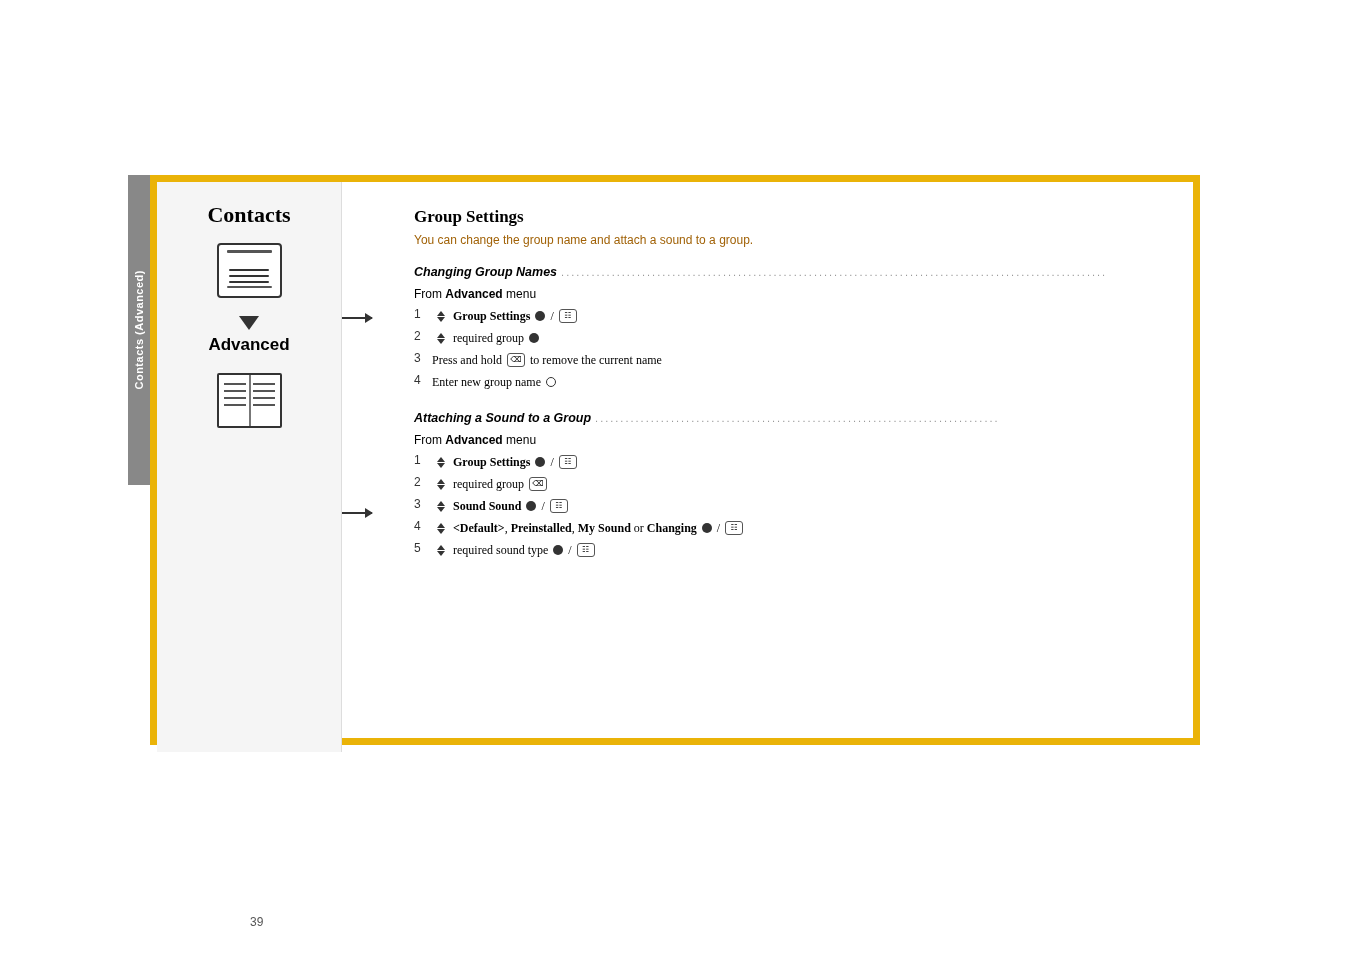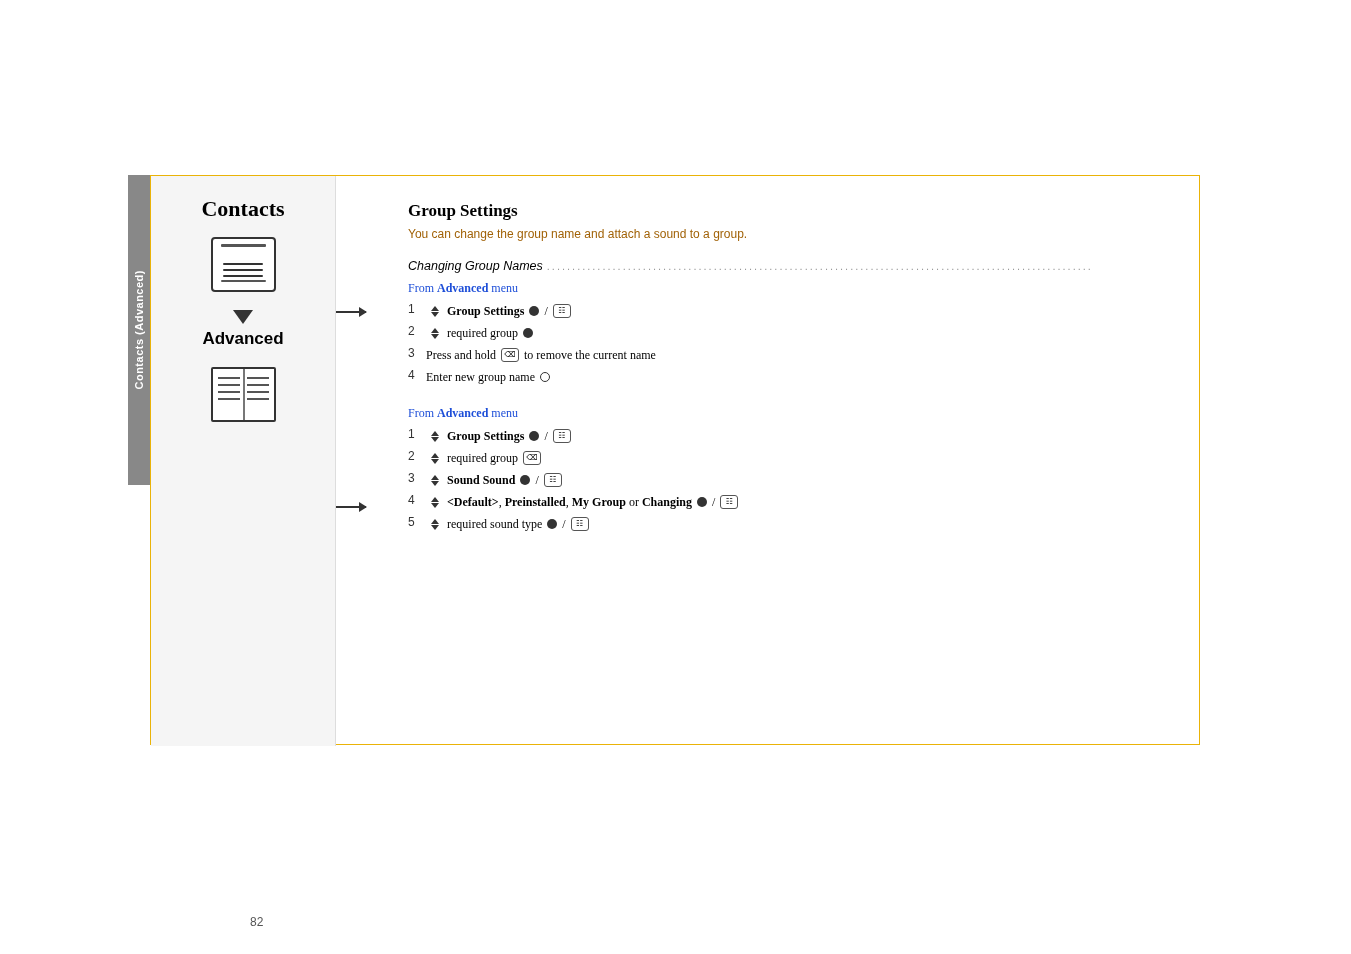--- a/index.html
+++ b/index.html
@@ -44,21 +44,21 @@
     }
 
     
     .content-area {
       position: absolute;
       left: 150px;
       top: 175px;
       width: 1050px;
       height: 570px;
       background: #fff;
-      border: 1px solid #eab308;
+      border: 7px solid #eab308;
     }
 
     
     .left-panel {
       position: absolute;
       left: 0;
       top: 0;
       width: 185px;
       height: 570px;
       background: #f5f5f5;
@@ -222,22 +222,21 @@
       margin-bottom: 18px;
     }
 
     .subsection {
       margin-bottom: 20px;
     }
 
     .from-line {
       font-size: 12px;
       margin-bottom: 6px;
-      color: #1d4ed8;
-      font-family: Liberation Serif, serif;
+      color: #000000;
     }
 
     .step-list {
       list-style: none;
       padding: 0;
       margin: 0 0 8px 0;
     }
 
     .step-item {
       display: flex;
@@ -404,21 +403,21 @@
       <div class="arrow-right"></div>
     </div>
 
     <div class="right-panel">
 
       <div class="section-title">Group  Settings</div>
       <div class="section-desc">You can change the group name and attach a sound to a group.</div>
 
       <div class="subsection">
         <div class="title-row">
-          <span style="font-style:italic; font-weight:normal; font-size:12.5px;">Changing Group Names</span>
+          <span style="font-style:italic; font-weight:bold; font-size:12.5px;">Changing Group Names</span>
           <span class="title-dots">............................................................................................................</span>
         </div>
 
         <div class="from-line">
           From <strong>Advanced</strong> menu
         </div>
 
         <ul class="step-list">
           <li class="step-item">
             <span class="step-num">1</span>
@@ -456,20 +455,24 @@
             <span class="step-num">4</span>
             <span class="step-text">
               Enter new group name
               <span class="dot-circle-outline"></span>
             </span>
           </li>
         </ul>
       </div>
 
       <div class="subsection">
+        <div class="title-row">
+          <span style="font-style:italic; font-weight:bold; font-size:12.5px;">Attaching a Sound to a Group</span>
+          <span class="title-dots">................................................................................</span>
+        </div>
 
         <div class="from-line">
           From <strong>Advanced</strong> menu
         </div>
 
         <ul class="step-list">
           <li class="step-item">
             <span class="step-num">1</span>
             <span class="step-text">
               <span class="nav-arrows">
@@ -508,21 +511,21 @@
           </li>
           <li class="step-item">
             <span class="step-num">4</span>
             <span class="step-text">
               <span class="nav-arrows">
                 <div class="nav-arrow-up"></div>
                 <div class="nav-arrow-down"></div>
               </span>
               <strong>&lt;Default&gt;</strong>,
               <strong>Preinstalled</strong>,
-              <strong>My Group</strong> or
+              <strong>My Sound</strong> or
               <strong>Changing</strong>
               <span class="dot-circle"></span>
               /
               <span class="key-icon">☷</span>
             </span>
           </li>
           <li class="step-item">
             <span class="step-num">5</span>
             <span class="step-text">
               <span class="nav-arrows">
@@ -534,15 +537,15 @@
               /
               <span class="key-icon">☷</span>
             </span>
           </li>
         </ul>
       </div>
 
     </div>
   </div>
 
-  <div class="page-number">82</div>
+  <div class="page-number">39</div>
 
 </div>
 
 </body></html>

